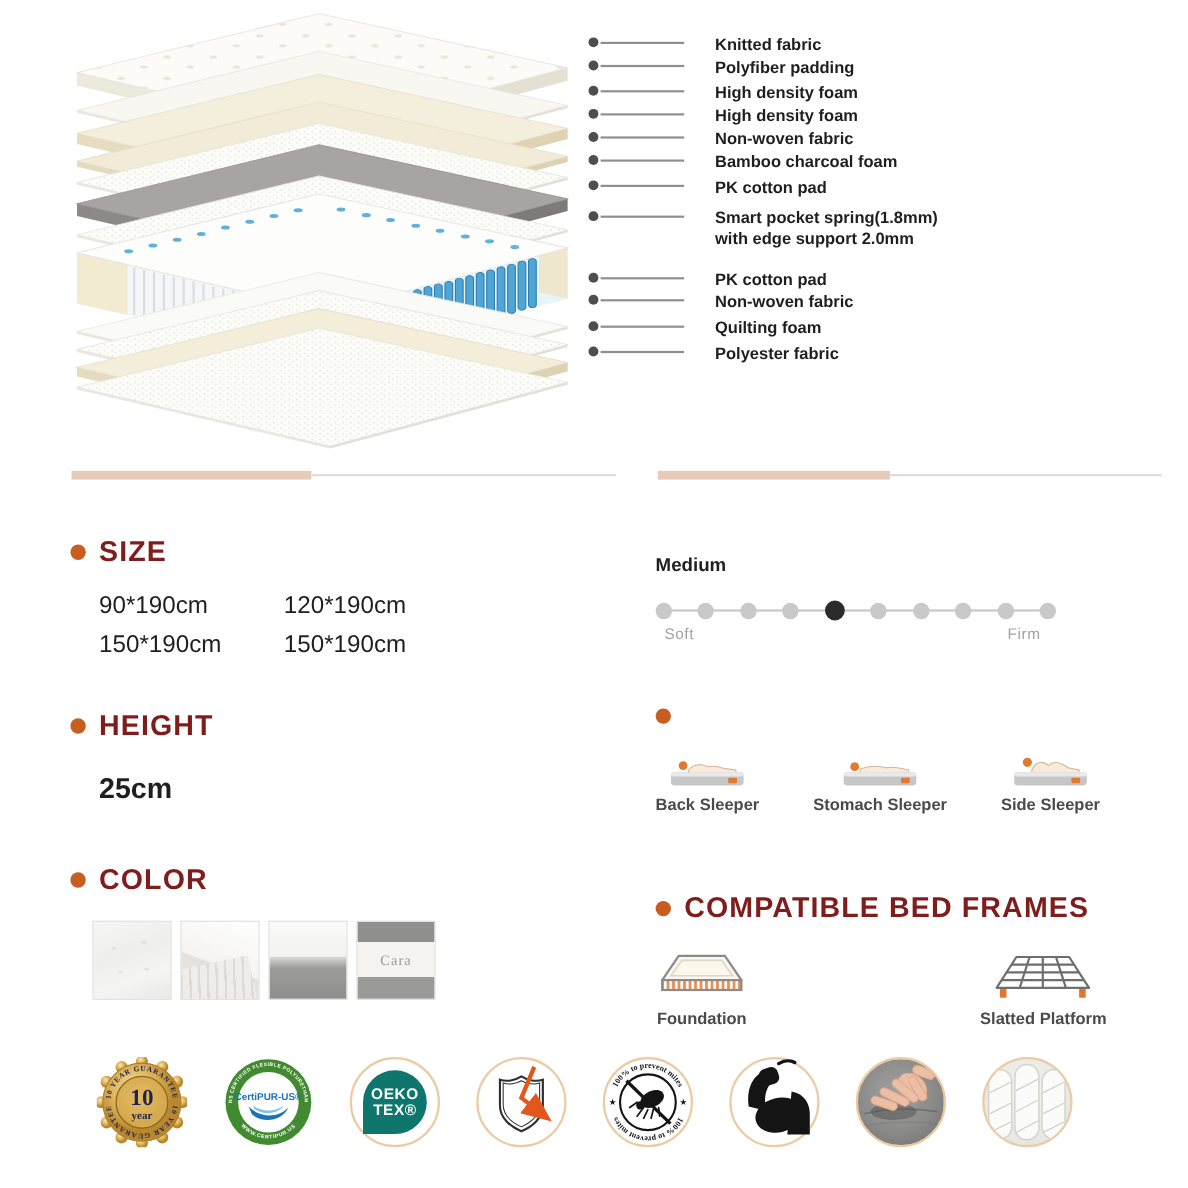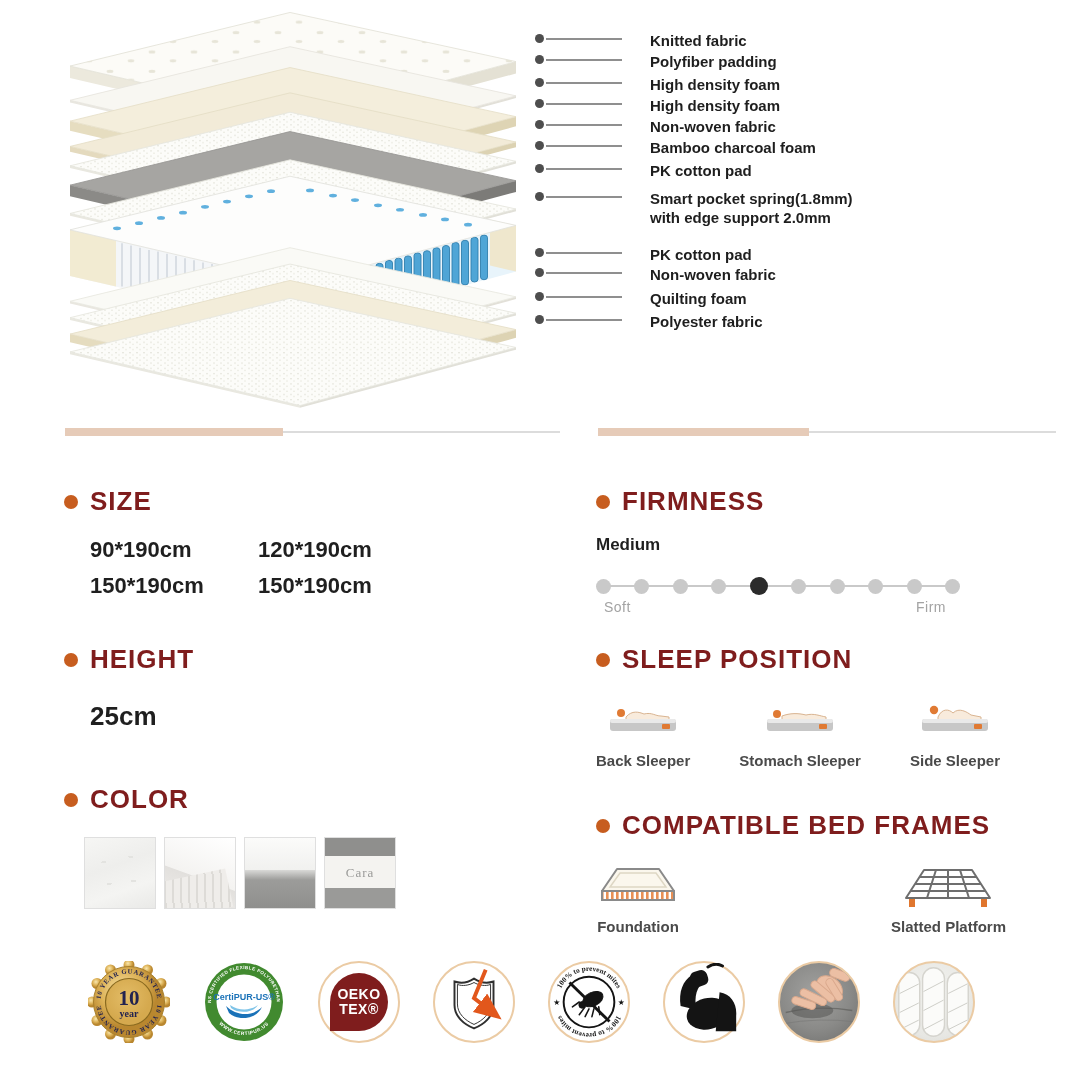--- a/index.html
+++ b/index.html
@@ -29,21 +29,21 @@
 
   
   .section { position:absolute; }
   .sec-head { display:flex; align-items:center; }
   .sec-bullet { width:14px; height:14px; border-radius:50%; background:#C75D1F; margin-right:12px; flex:0 0 14px; }
   .sec-title { font-size:26px; font-weight:800; letter-spacing:1px; color:#7f1d1d; }
 
   
   #size-section { left:64px; top:486px; }
   .size-grid { margin:20px 0 0 26px; display:grid; grid-template-columns:168px auto; row-gap:10px; }
-  .size-val { font-size:22px; font-weight:bold; color:#1f1f1f; }
+  .size-val { font-size:22px; font-weight:normal; color:#1f1f1f; }
 
   
   #height-section { left:64px; top:644px; }
   .height-val { margin:26px 0 0 26px; font-size:26px; font-weight:bold; color:#1f1f1f; }
 
   
   #color-section { left:64px; top:784px; }
   .swatches { margin:22px 0 0 20px; display:flex; gap:8px; }
   .swatch { width:72px; height:72px; border:1px solid #DFDFDF; position:relative; overflow:hidden; }
   .sw1 { background:linear-gradient(160deg,#f6f6f4 0%,#eeeeec 40%,#f4f4f2 70%,#e9e9e7 100%); }
@@ -68,35 +68,35 @@
   .firm-dots { position:absolute; inset:0; display:flex; justify-content:space-between; align-items:center; }
   .fdot { width:15px; height:15px; border-radius:50%; background:#C9C9C9; }
   .fdot.active { width:18px; height:18px; background:#2B2B2B; }
   .firm-ends { width:364px; display:flex; justify-content:space-between; margin-top:4px; }
   .firm-ends span { font-size:14px; font-weight:normal; color:#A3A3A3; letter-spacing:0.5px; }
   .firm-ends .soft { margin-left:8px; } .firm-ends .firm { margin-right:14px; }
 
   
   #sleep-section { left:596px; top:644px; width:404px; }
   .sleep-row { display:flex; justify-content:space-between; margin-top:24px; }
-  .sleep-item { display:flex; flex-direction:column; align-items:center;gap:12px; }
+  .sleep-item { display:flex; flex-direction:column; align-items:center; }
   .sleep-label, .frame-label { margin-top:5px; font-size:15px; font-weight:bold; color:#4A4A4A; white-space:nowrap; }
 
   
   #frames-section { left:596px; top:810px; width:410px; }
   .frames-row { display:flex; justify-content:space-between; margin-top:22px; }
   .frame-item { display:flex; flex-direction:column; align-items:center; }
 
   
   .badges { position:absolute; left:88px; top:961px; display:flex; gap:33px; }
   .badge { width:82px; height:82px; border-radius:50%; position:relative; flex:0 0 82px; }
   .ringed { border:2px solid #EBCBA4; }
   .badge svg { position:absolute; inset:0; }
   .badge-oeko { background:#fff; display:flex; align-items:center; justify-content:center; }
-  .oeko-drop { width:58px; height:58px; background:#7f1d1d; border-radius:50% 50% 50% 0;
+  .oeko-drop { width:58px; height:58px; background:#0f766e; border-radius:50% 50% 50% 0;
       display:flex; flex-direction:column; align-items:center; justify-content:center; }
   .oeko-drop span { color:#fff; font-weight:800; font-size:14px; line-height:15px; letter-spacing:0.5px; }
   .badge-photo { overflow:hidden; }
   .badge-hand { background:radial-gradient(circle at 45% 40%, #a2a2a0 0%, #8a8a88 55%, #6d6d6b 100%); }
   .badge-springs { background:radial-gradient(circle at 50% 40%, #f4f4f1 0%, #e7e7e3 70%, #d9d9d5 100%); }
 </style>
 </head>
 <body>
 
 <div class="page">
@@ -373,24 +373,20 @@
       <div class="swatch sw1"></div>
       <div class="swatch sw2"></div>
       <div class="swatch sw3"></div>
       <div class="swatch sw4">
         <span class="cara">Cara</span>
       </div>
     </div>
   </div>
 
   <div class="section" id="firmness-section">
-    <div class="sec-head">
-      <span class="sec-bullet"></span>
-      <span class="sec-title">FIRMNESS</span>
-    </div>
     <div class="firm-level">Medium</div>
     <div class="firm-scale">
       <span class="track"></span>
       <div class="firm-dots">
         <span class="fdot"></span>
         <span class="fdot"></span>
         <span class="fdot"></span>
         <span class="fdot"></span>
         <span class="fdot active"></span>
         <span class="fdot"></span>
@@ -402,21 +398,20 @@
     </div>
     <div class="firm-ends">
       <span class="soft">Soft</span>
       <span class="firm">Firm</span>
     </div>
   </div>
 
   <div class="section" id="sleep-section">
     <div class="sec-head">
       <span class="sec-bullet"></span>
-      <span class="sec-title">SLEEP POSITION</span>
     </div>
     <div class="sleep-row">
       <div class="sleep-item">
         <svg width="76" height="36" viewBox="0 0 76 36">
           <path d="M21,18 C27,11 34,13 39,15 C47,13 50,17 56,17 L64,18 L64,21 L21,21 Z" fill="#F8EBDC" stroke="#D9B491" stroke-width="1"></path>
           <circle cx="16" cy="14" r="4" fill="#E07A33"></circle>
           <rect x="5" y="20" width="66" height="12" rx="3" fill="#C7C7C7"></rect>
           <rect x="5" y="20" width="66" height="4" rx="2" fill="#E9E9E9"></rect>
           <rect x="57" y="25" width="8" height="5" rx="1" fill="#E07A33"></rect>
         </svg>

